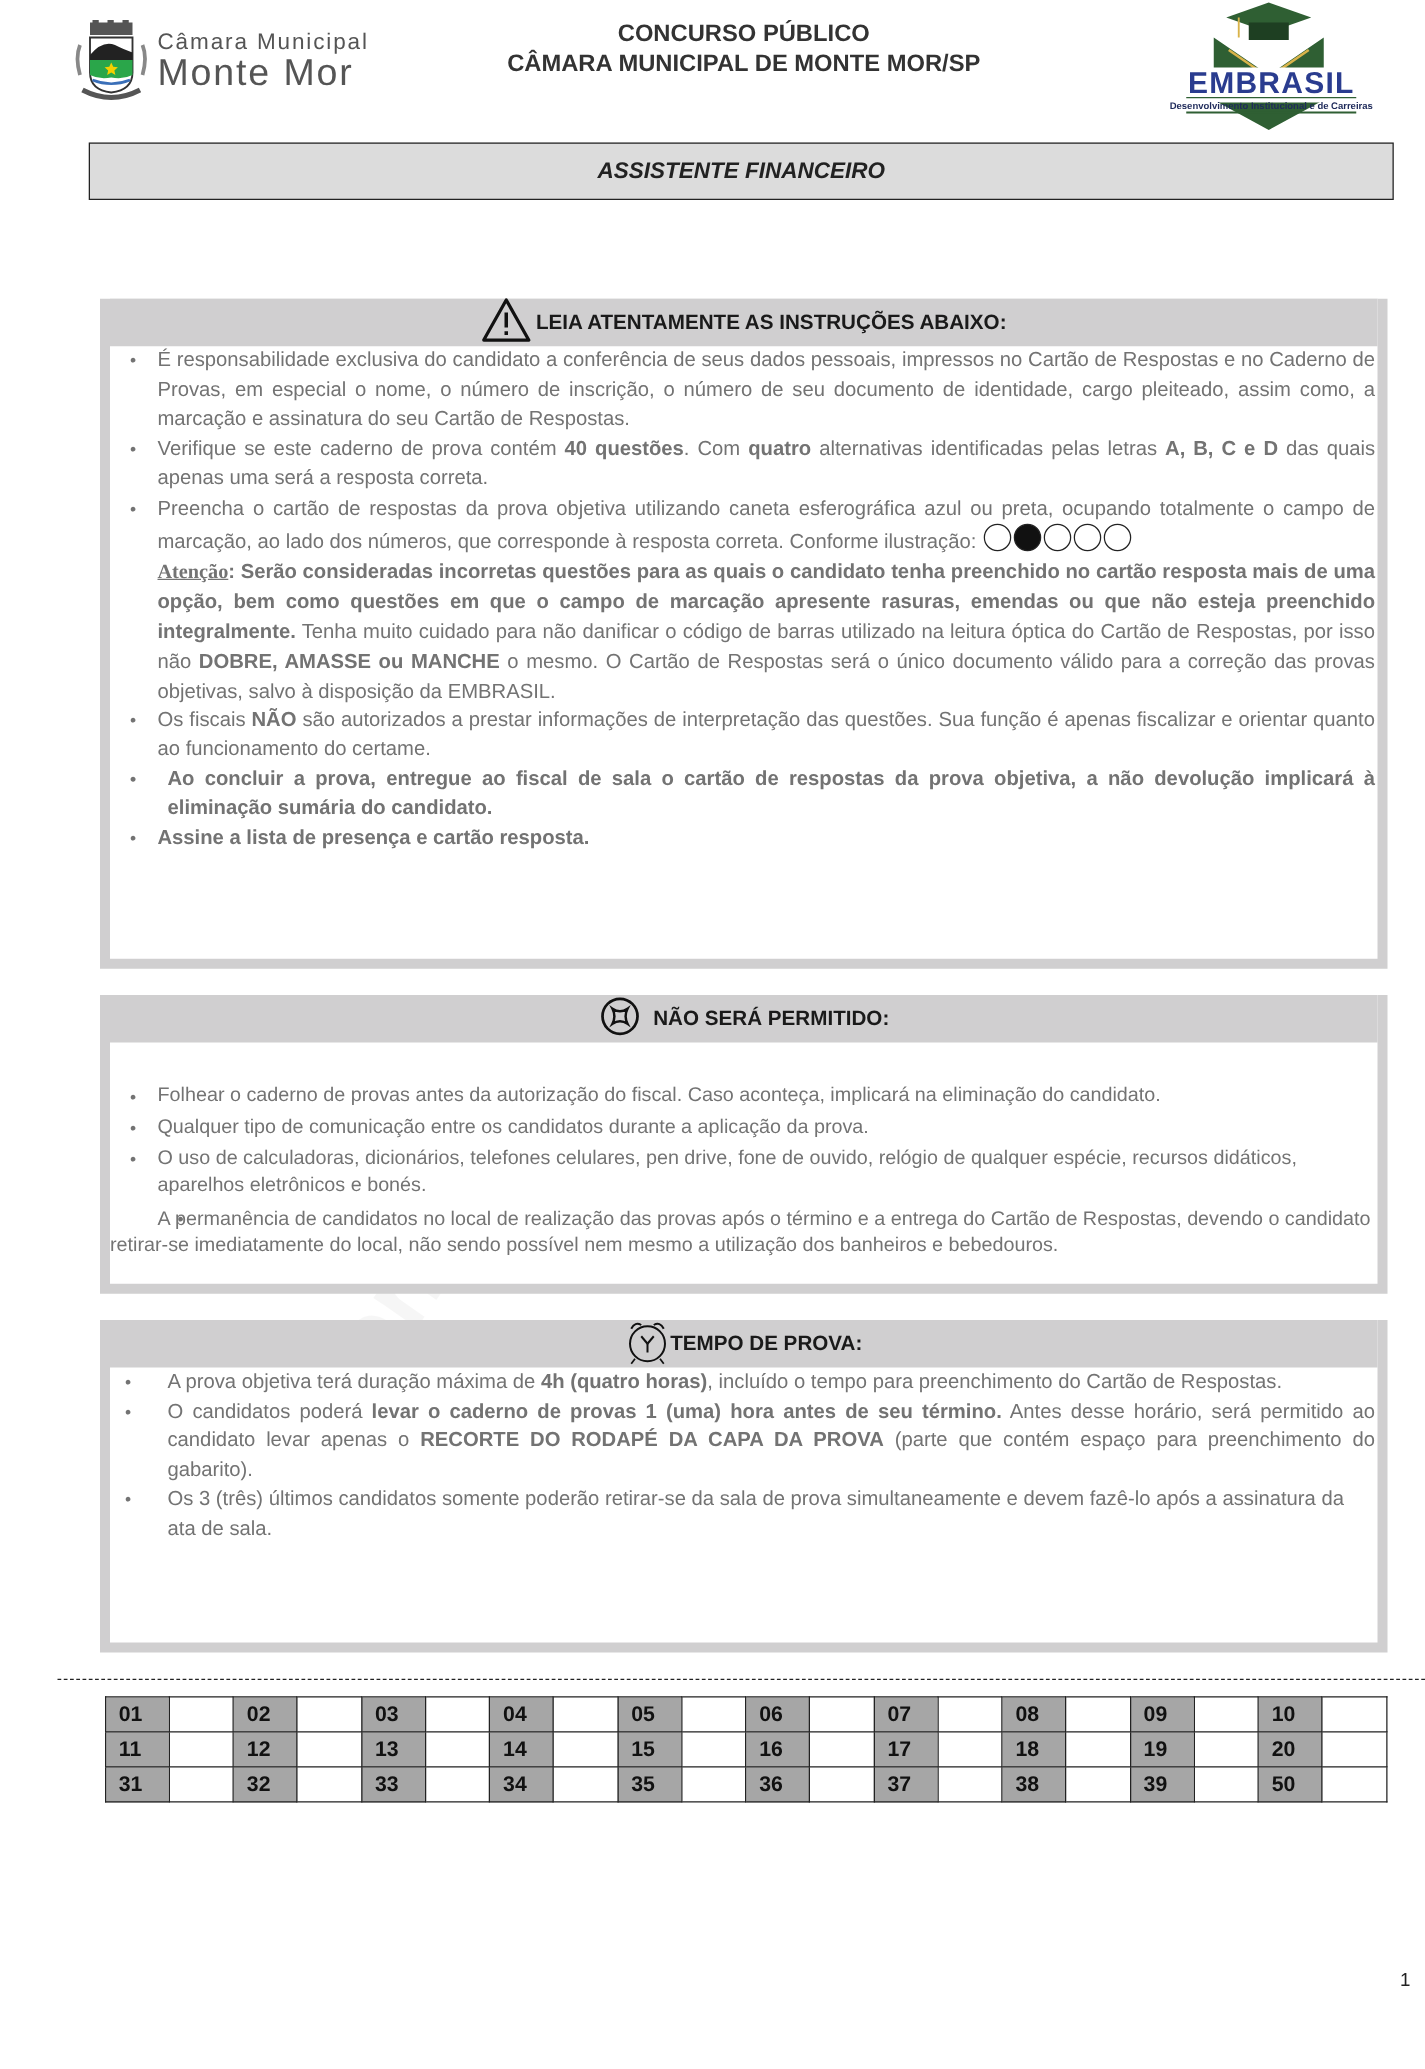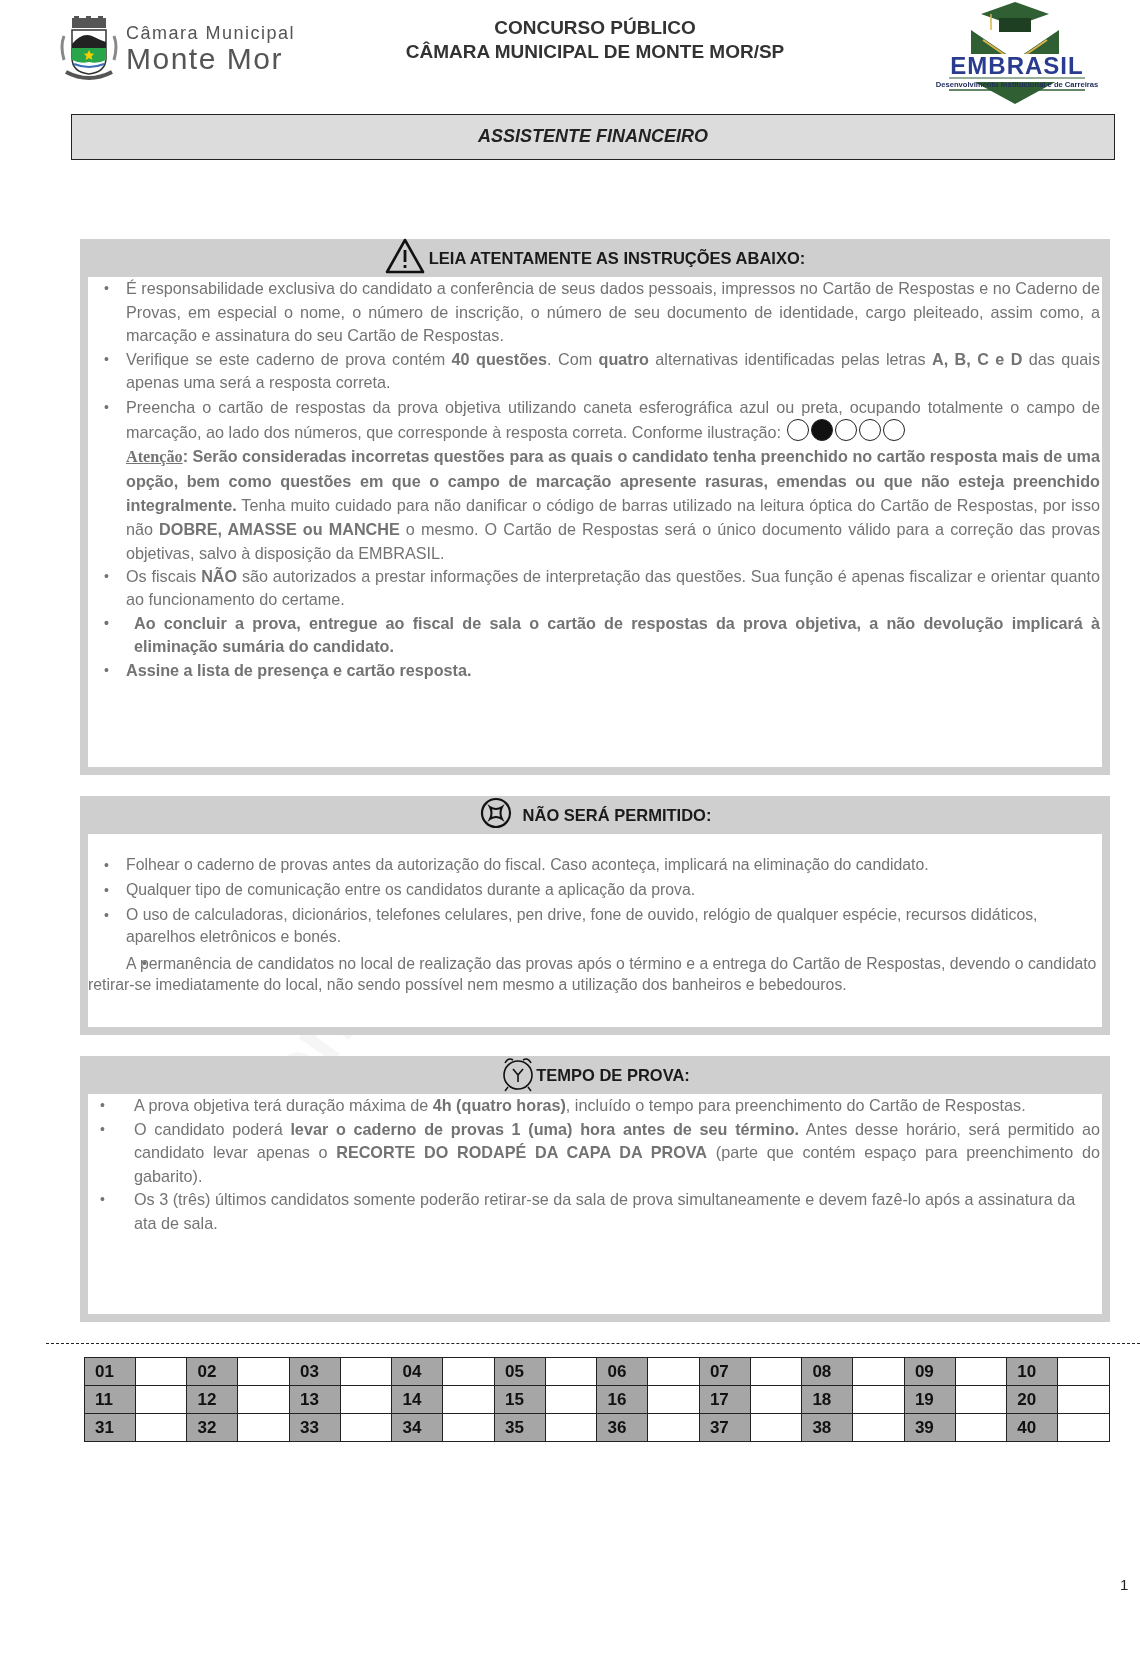--- a/index.html
+++ b/index.html
@@ -149,21 +149,21 @@
     <div class="box-head">
       <span class="icon" style="margin-right:10px;">
         <svg width="34" height="32" viewBox="0 0 34 32">
             <circle cx="17" cy="16" r="14" fill="none" stroke="#111" stroke-width="2.2"></circle>
             <path d="M11 10 Q17 14 23 10 Q20 16 23 22 Q17 18 11 22 Q14 16 11 10 Z" fill="none" stroke="#111" stroke-width="2"></path>
           </svg>
       </span>
       <span>NÃO SERÁ PERMITIDO:</span>
     </div>
     <div class="box-body" style="font-size:15.8px; line-height:22px;">
-      <ul class="list" style="padding-top:20px;">
+      <ul class="list" style="padding-top:20px;margin-top:12px;">
         <li style="margin-bottom:3px;">Folhear o caderno de provas antes da autorização do fiscal. Caso aconteça, implicará na eliminação do candidato.</li>
         <li style="margin-bottom:3px;">Qualquer tipo de comunicação entre os candidatos durante a aplicação da prova.</li>
         <li style="margin-bottom:5px;">O uso de calculadoras, dicionários, telefones celulares, pen drive, fone de ouvido, relógio de qualquer espécie, recursos didáticos, aparelhos eletrônicos e bonés.</li>
         <li class="wrap" style="line-height:21px;">A permanência de candidatos no local de realização das provas após o término e a entrega do Cartão de Respostas, devendo o candidato retirar-se imediatamente do local, não sendo possível nem mesmo a utilização dos banheiros e bebedouros.</li>
       </ul>
     </div>
   </div>
 </div>
 
 <div class="box b3" style="top:1056px; height:266px;">
@@ -178,21 +178,21 @@
             <line x1="18" y1="21" x2="18" y2="28" stroke="#111" stroke-width="1.6"></line>
             <line x1="8" y1="33" x2="5" y2="37" stroke="#111" stroke-width="1.4"></line>
             <line x1="28" y1="33" x2="31" y2="37" stroke="#111" stroke-width="1.4"></line>
           </svg>
       </span>
       <span>TEMPO DE PROVA:</span>
     </div>
     <div class="box-body">
       <ul class="list">
         <li><span>A prova objetiva terá duração máxima de </span><b>4h (quatro horas)</b><span>, incluído o tempo para preenchimento do Cartão de Respostas.</span></li>
-        <li><span>O candidato poderá </span><b>levar o caderno de provas 1 (uma) hora antes de seu término.</b><span> Antes desse horário, será permitido ao candidato levar apenas o </span><b>RECORTE DO RODAPÉ DA CAPA DA PROVA</b><span> (parte que contém espaço para preenchimento do gabarito).</span></li>
+        <li><span>O candidatos poderá </span><b>levar o caderno de provas 1 (uma) hora antes de seu término.</b><span> Antes desse horário, será permitido ao candidato levar apenas o </span><b>RECORTE DO RODAPÉ DA CAPA DA PROVA</b><span> (parte que contém espaço para preenchimento do gabarito).</span></li>
         <li style="text-align:left;"><span>Os 3 (três) últimos candidatos somente poderão retirar-se da sala de prova simultaneamente e devem fazê-lo após a assinatura da ata de sala.</span></li>
       </ul>
     </div>
   </div>
 </div>
 
 <div class="cut-line"></div>
 
 <table class="answer-grid">
   <tbody>
@@ -252,19 +252,19 @@
       <td class="num">35</td>
         <td class="blank"></td>
       <td class="num">36</td>
         <td class="blank"></td>
       <td class="num">37</td>
         <td class="blank"></td>
       <td class="num">38</td>
         <td class="blank"></td>
       <td class="num">39</td>
         <td class="blank"></td>
-      <td class="num">40</td>
+      <td class="num">50</td>
         <td class="blank"></td>
     </tr>
   </tbody>
 </table>
 
 <div class="page-num">1</div>
 
 </body></html>

